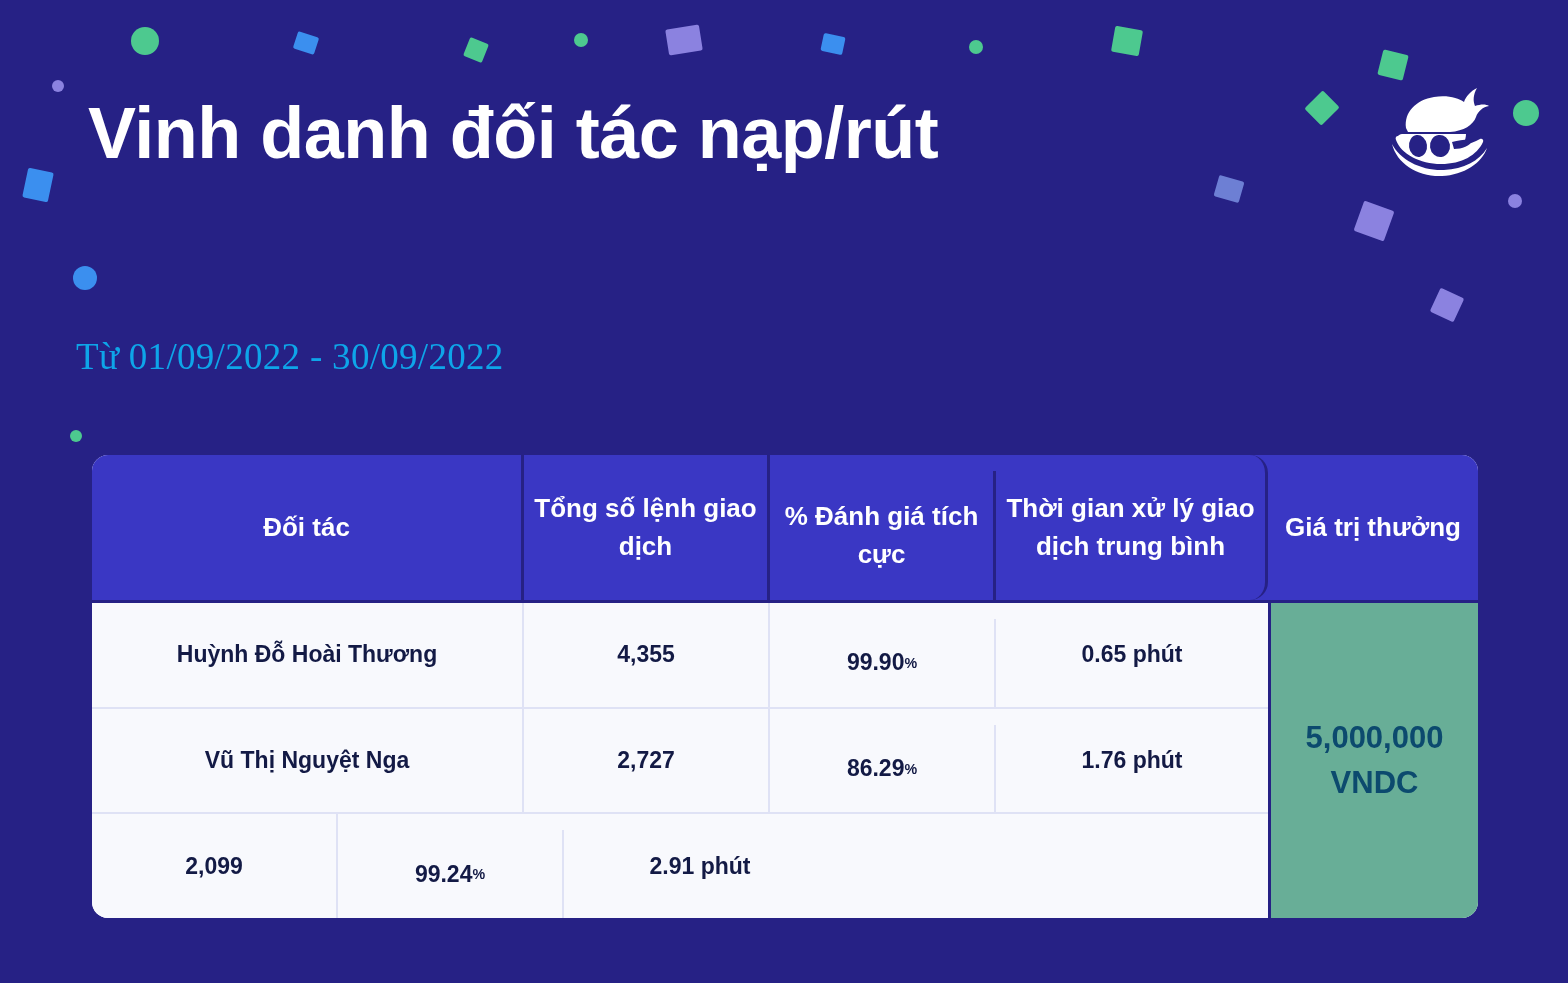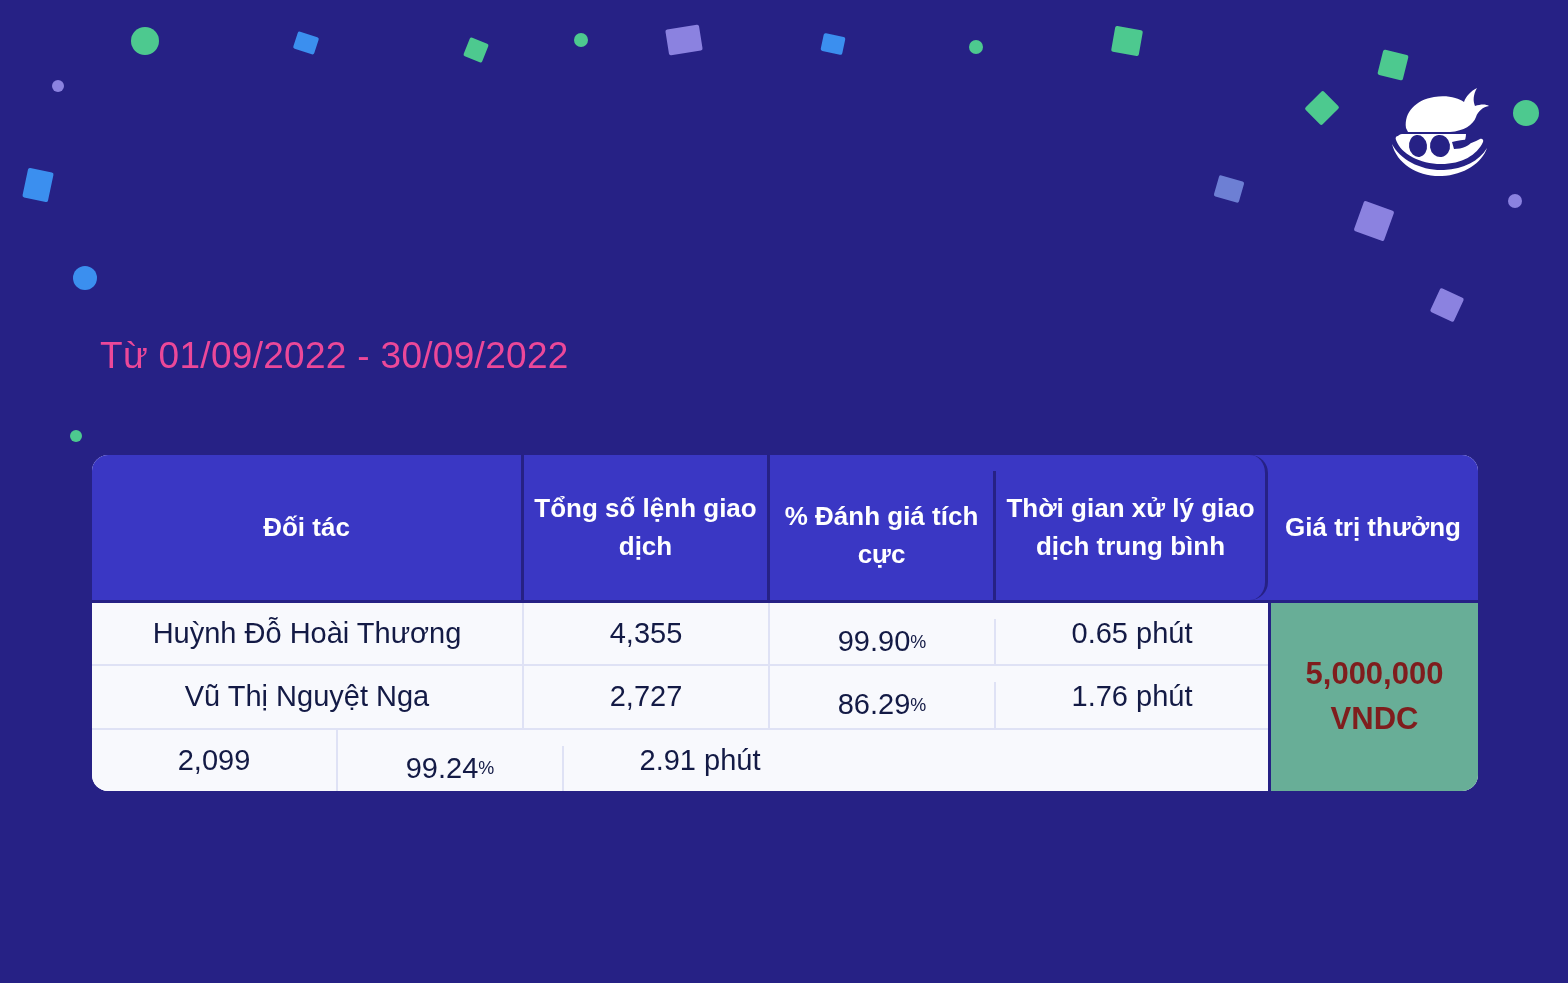--- a/index.html
+++ b/index.html
@@ -25,36 +25,37 @@
   #title-block { position:absolute; left:88px; top:78px; width:1250px; }
   .title-line {
     color:#FFFFFF;
     font-size:72px;
     font-weight:bold;
     line-height:1.55;
     letter-spacing:-0.5px;
     white-space:nowrap;
   }
   #subtitle {
-    position:absolute; left:100px; top:335px;
-    color:#ec4899;
+    position:absolute; left:76px; top:335px;
+    color:#0ea5e9;
     font-size:37px;
     font-weight:normal;
     letter-spacing:0.3px;
     white-space:nowrap;
+    font-family:Liberation Serif, serif;
   }
 
   
   #logo { position:absolute; left:1378px; top:84px; width:112px; height:96px; }
 
   
   #table {
     position:absolute;
     left:92px; top:455px;
-    width:1386px; height:336px;
+    width:1386px; height:463px;
     border-radius:16px;
     overflow:hidden;
     background:#F8F9FD;
     display:flex;
     flex-direction:column;
   }
   #thead {
     display:flex;
     height:148px;
     background:#3A37C4;
@@ -83,43 +84,43 @@
     border-bottom:2px solid #DFE2F5;
     background:#F8F9FD;
   }
   .tr:last-child { border-bottom:none; }
   .td {
     display:flex;
     align-items:center;
     justify-content:center;
     text-align:center;
     color:#131A45;
-    font-size:29px;
-    font-weight:normal;
+    font-size:23px;
+    font-weight:bold;
     border-right:2px solid #DFE2F5;
     padding:0 1px;
   }
   .td:last-child { border-right:none; }
   .pct-sup { font-size:0.62em; vertical-align:super; line-height:0; }
 
   
   .c-partner { width:432px; flex:0 0 432px; }
   .c-orders  { width:246px; flex:0 0 246px; }
   .c-rating  { width:226px; flex:0 0 226px;margin-top:16px; }
   .c-time    { width:272px; flex:0 0 272px;border-radius:18px; }
   .c-reward  { width:210px; flex:0 0 210px; }
 
   #reward-cell {
     width:210px; flex:0 0 210px;
     background:#68AE97;
     display:flex;
     align-items:center;
     justify-content:center;
     text-align:center;
-    color:#7f1d1d;
+    color:#0c4a6e;
     font-size:31px;
     font-weight:bold;
     line-height:1.45;
     border-left:3px solid #262185;
   }
 </style>
 </head>
 <body>
 
 <div id="stage">
@@ -140,20 +141,21 @@
       <div class="confetti quad" style="left: 25px; top: 170px; width: 26px; height: 30px; background: rgb(59, 143, 239); transform: rotate(12deg);"></div>
       <div class="confetti quad" style="left: 1216px; top: 178px; width: 26px; height: 22px; background: rgb(109, 127, 212); transform: rotate(16deg);"></div>
       <div class="confetti dot" style="left: 1508px; top: 194px; width: 14px; height: 14px; background: rgb(139, 130, 224);"></div>
       <div class="confetti dot" style="left: 73px; top: 266px; width: 24px; height: 24px; background: rgb(59, 143, 239);"></div>
       <div class="confetti quad" style="left: 1358px; top: 205px; width: 32px; height: 32px; background: rgb(139, 130, 224); transform: rotate(20deg);"></div>
       <div class="confetti quad" style="left: 1434px; top: 292px; width: 26px; height: 26px; background: rgb(139, 130, 224); transform: rotate(25deg);"></div>
       <div class="confetti dot" style="left: 70px; top: 430px; width: 12px; height: 12px; background: rgb(77, 201, 143);"></div>
     </div>
 
   <div id="title-block">
+    <div class="title-line">Vinh danh đối tác nạp/rút</div>
   </div>
   <div id="subtitle">Từ 01/09/2022 - 30/09/2022</div>
 
   <div id="logo">
     <svg viewBox="0 0 112 96" width="112" height="96" aria-hidden="true">
       <g fill="#FFFFFF">
         <path d="M28 44 C26 28 38 16 56 13 C70 11 80 14 86 18 C88 12 93 7 99 4 C95 11 95 17 97 22 C103 20 108 20 111 22 C105 23 100 27 98 33 C95 41 86 47 72 48 L30 48 Z"></path>
         <path d="M20 52 C18 52 17 54 18 56 C23 70 42 80 63 80 C84 80 99 71 105 58 C106 56 104 54 102 55 C97 58 91 60 85 61 C87 57 88 53 88 50 L24 50 C22 50 21 51 20 52 Z"></path>
         <path d="M14 60 C22 76 44 87 66 86 C86 85 101 77 109 64 C104 79 86 91 64 92 C40 93 19 80 14 60 Z"></path>
       </g>

